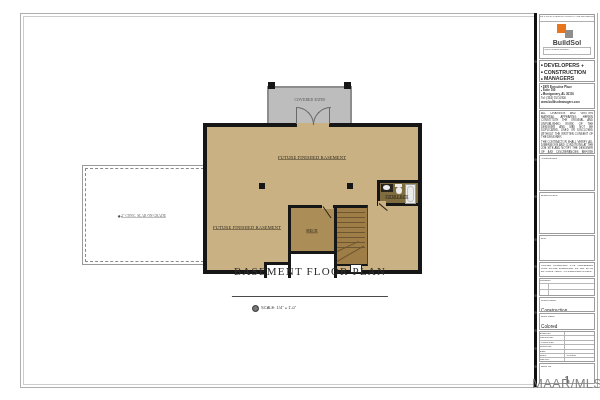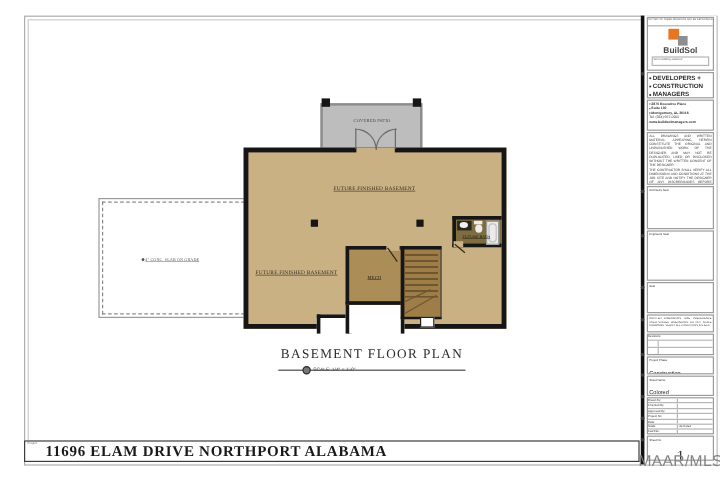--- a/index.html
+++ b/index.html
@@ -92,33 +92,28 @@
   <div class="abs" style="left:378px;top:201px;width:8px;height:5px;background:#c9b183;z-index:6;"></div>
   <div class="abs" style="left:379px;top:203px;width:11px;height:1px;background:#2f2617;transform-origin:left center;transform:rotate(40deg);z-index:6;"></div>
   <div class="lbl" style="left:397px;top:197px;--s:.36;color:#15120c;">FUTURE BATH</div>
 
   <div class="abs" style="left:259px;top:183px;width:6px;height:6px;background:#161616;z-index:5;"></div>
   <div class="abs" style="left:347px;top:183px;width:6px;height:6px;background:#161616;z-index:5;"></div>
 
   <div class="lbl" style="left:312px;top:157px;--s:.5;">FUTURE FINISHED BASEMENT</div>
   <div class="lbl" style="left:247px;top:227px;--s:.5;">FUTURE FINISHED BASEMENT</div>
 
-  <div class="abs" style="left:310px;top:299px;transform:translate(-50%,-50%);white-space:nowrap;z-index:6;
+  <div class="abs" style="left:310px;top:281px;transform:translate(-50%,-50%);white-space:nowrap;z-index:6;
               font-family:'Liberation Serif',serif;font-size:11px;letter-spacing:1.2px;color:#2d2d2d;
-              border-bottom:1px solid #4a4a4a;padding:0 2px 7px;">BASEMENT FLOOR PLAN</div>
+              border-bottom:1px solid #4a4a4a;padding:0 2px 19px;">BASEMENT FLOOR PLAN</div>
   <div class="abs" style="left:252px;top:303px;display:inline-flex;align-items:center;z-index:6;">
     <span style="width:5px;height:5px;border-radius:50%;background:#777;border:1px solid #2a2a2a;margin-right:2px;"></span>
     <span style="font-size:9px;transform:scale(.45);transform-origin:left center;white-space:nowrap;color:#444;">SCALE:  1/4" = 1'-0"</span>
   </div>
 
-  <div class="abs" style="left:20px;top:367px;width:513px;height:18px;border:1px solid #3c3c3c;background:#fff;box-sizing:border-box;z-index:6;">
-    <div class="abs" style="left:2px;top:0;font-size:8px;transform:scale(.3);transform-origin:0 0;color:#666;white-space:nowrap;">Project:</div>
-    <div style="padding-left:17px;font-family:'Liberation Serif',serif;font-weight:bold;font-size:12.5px;
-                letter-spacing:.6px;color:#191919;line-height:16px;white-space:nowrap;">11696 ELAM DRIVE NORTHPORT ALABAMA</div>
-  </div>
 
   <div class="tb">
 
     <span class="tdot" style="top:47px;"></span>
     <span class="tdot" style="top:145px;"></span>
     <span class="tdot" style="top:182px;"></span>
     <span class="tdot" style="top:225px;"></span>
     <span class="tdot" style="top:252px;"></span>
     <span class="tdot" style="top:281px;"></span>
     <span class="tdot" style="top:298px;"></span>

